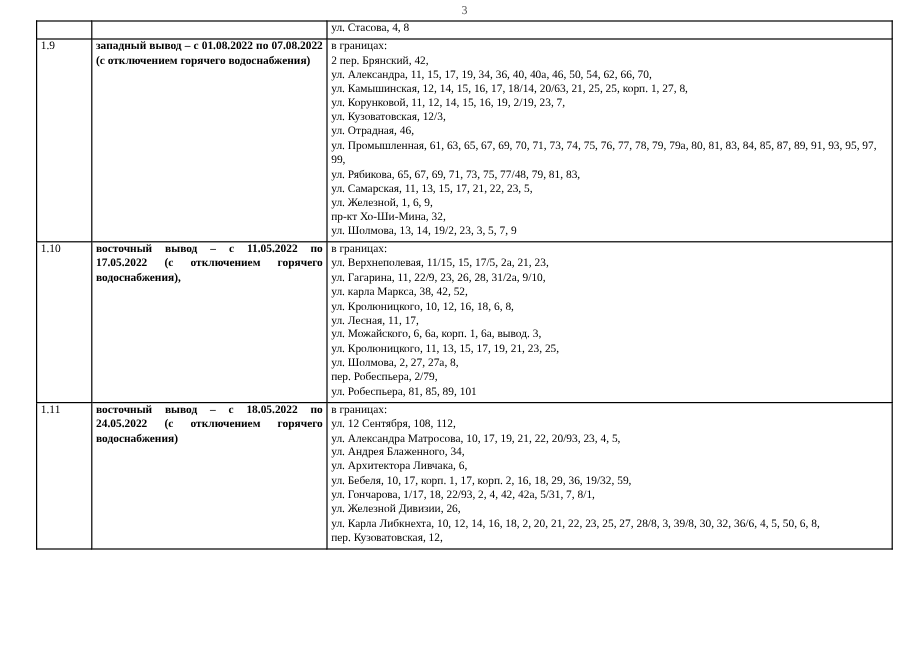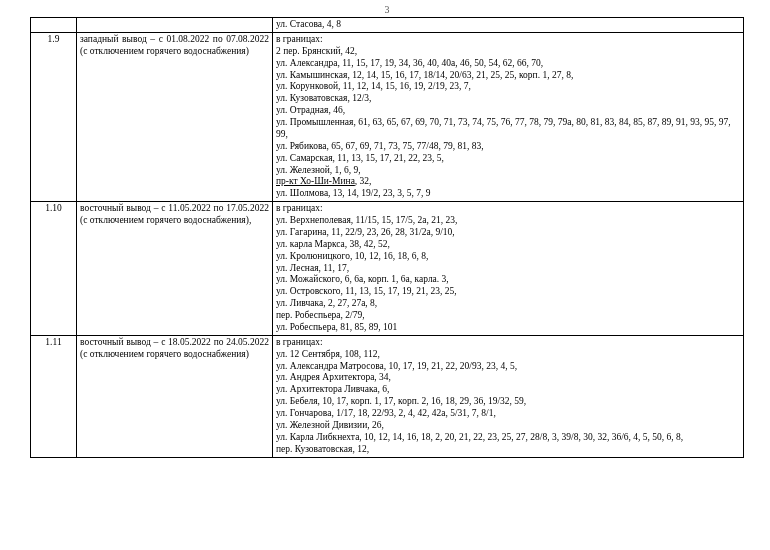--- a/index.html
+++ b/index.html
@@ -30,24 +30,24 @@
   }
   td {
     border: 1px solid #000;
     vertical-align: top;
     padding: 1px 3px 1px 3px;
     line-height: 1.25;
   }
   col.c1 { width: 46px; }
   col.c2 { width: 196px; }
   col.c3 { width: auto; }
-  .num-cell { text-align: center; }
-  .desc-cell { text-align: justify; }
+  .num-cell { }
+  .desc-cell { text-align: justify; font-weight: bold; }
   .addr-line { white-space: normal; }
-  .underline { text-decoration: underline; }
+  .underline { }
 </style>
 </head>
 <body>
 <div class="page">
 
 <div class="page-num">3</div>
 
 <table>
   <colgroup>
     <col class="c1">
@@ -84,35 +84,35 @@
         <tr>
           <td class="num-cell">1.10</td>
           <td class="desc-cell">восточный вывод – с 11.05.2022 по 17.05.2022 (с отключением горячего водоснабжения),</td>
           <td>
             <div class="addr-line">в границах:</div>
             <div class="addr-line">ул. Верхнеполевая, 11/15, 15, 17/5, 2а, 21, 23,</div>
             <div class="addr-line">ул. Гагарина, 11, 22/9, 23, 26, 28, 31/2а, 9/10,</div>
             <div class="addr-line">ул. карла Маркса, 38, 42, 52,</div>
             <div class="addr-line">ул. Кролюницкого, 10, 12, 16, 18, 6, 8,</div>
             <div class="addr-line">ул. Лесная, 11, 17,</div>
-            <div class="addr-line">ул. Можайского, 6, 6а, корп. 1, 6а, карла. 3,</div>
-            <div class="addr-line">ул. Островского, 11, 13, 15, 17, 19, 21, 23, 25,</div>
-            <div class="addr-line">ул. Ливчака, 2, 27, 27а, 8,</div>
+            <div class="addr-line">ул. Можайского, 6, 6а, корп. 1, 6а, вывод. 3,</div>
+            <div class="addr-line">ул. Кролюницкого, 11, 13, 15, 17, 19, 21, 23, 25,</div>
+            <div class="addr-line">ул. Шолмова, 2, 27, 27а, 8,</div>
             <div class="addr-line">пер. Робеспьера, 2/79,</div>
             <div class="addr-line">ул. Робеспьера, 81, 85, 89, 101</div>
           </td>
         </tr>
         <tr>
           <td class="num-cell">1.11</td>
           <td class="desc-cell">восточный вывод – с 18.05.2022 по 24.05.2022 (с отключением горячего водоснабжения)</td>
           <td>
             <div class="addr-line">в границах:</div>
             <div class="addr-line">ул. 12 Сентября, 108, 112,</div>
             <div class="addr-line">ул. Александра Матросова, 10, 17, 19, 21, 22, 20/93, 23, 4, 5,</div>
-            <div class="addr-line">ул. Андрея Архитектора, 34,</div>
+            <div class="addr-line">ул. Андрея Блаженного, 34,</div>
             <div class="addr-line">ул. Архитектора Ливчака, 6,</div>
             <div class="addr-line">ул. Бебеля, 10, 17, корп. 1, 17, корп. 2, 16, 18, 29, 36, 19/32, 59,</div>
             <div class="addr-line">ул. Гончарова, 1/17, 18, 22/93, 2, 4, 42, 42а, 5/31, 7, 8/1,</div>
             <div class="addr-line">ул. Железной Дивизии, 26,</div>
             <div class="addr-line">ул. Карла Либкнехта, 10, 12, 14, 16, 18, 2, 20, 21, 22, 23, 25, 27, 28/8, 3, 39/8, 30, 32, 36/6, 4, 5, 50, 6, 8,</div>
             <div class="addr-line">пер. Кузоватовская, 12,</div>
           </td>
         </tr>
       </tbody>
 </table>

